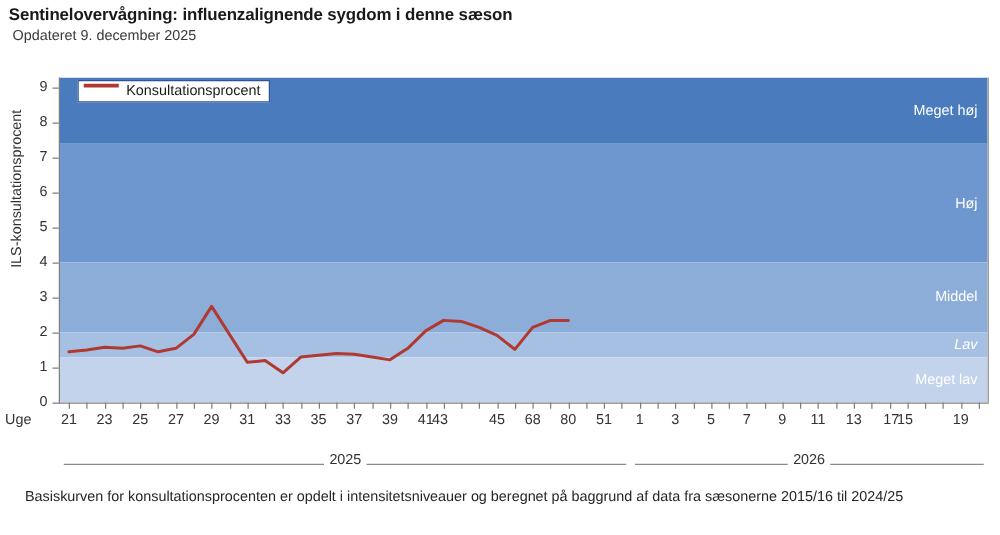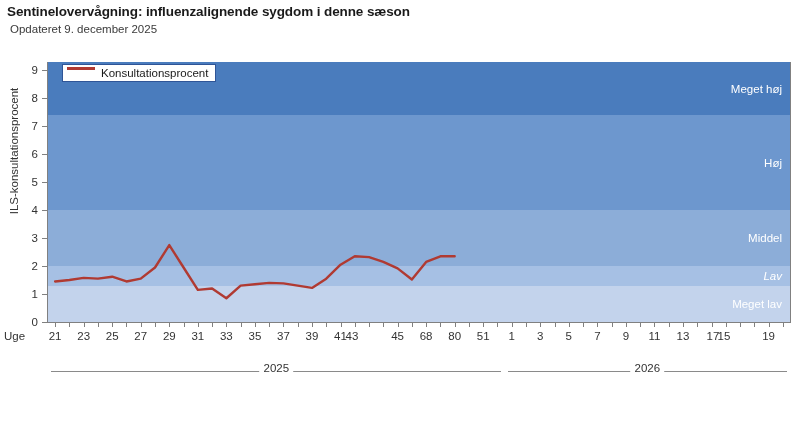--- a/index.html
+++ b/index.html
@@ -244,13 +244,14 @@
       <div class="yeargroup-text" style="left: 276.308px;">2025</div>
       <div class="yeargroup-line" style="left: 507.75px; width: 279.115px;"></div>
       <div class="yeargroup-text" style="left: 647.308px;">2026</div>
     </div>
 
   <div class="legend" style="border-color: rgb(47, 85, 151);">
     <span class="legend-swatch" style="background: rgb(176, 58, 50);"></span>
     <span>Konsultationsprocent</span>
   </div>
 
+  <div class="footnote">Basiskurven for konsultationsprocenten er opdelt i intensitetsniveauer og beregnet på baggrund af data fra sæsonerne  2015/16  til 2024/25</div>
 </div>
 
 </body></html>

